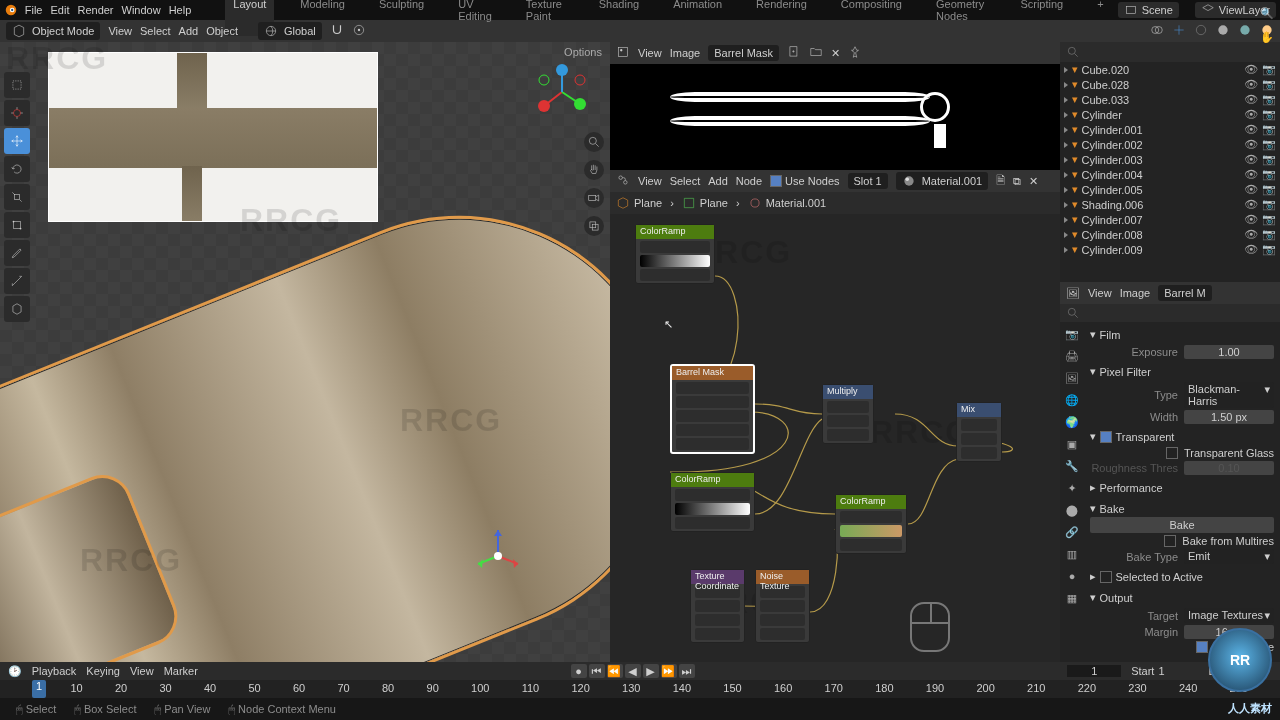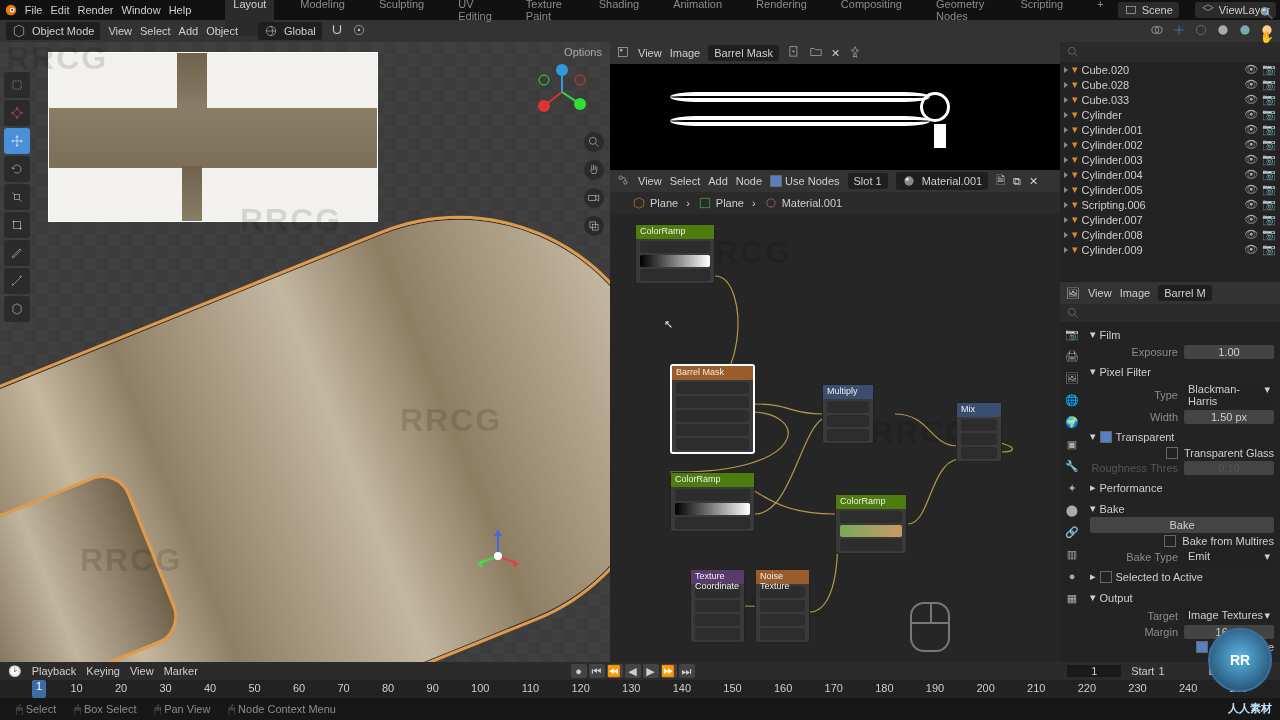--- a/index.html
+++ b/index.html
@@ -51,21 +51,21 @@
   .side-icons .ic{width:20px;height:20px;border-radius:50%;background:var(--bg2);display:flex;align-items:center;justify-content:center;}
   .wm{position:absolute;color:rgba(0,0,0,.12);font-size:32px;font-weight:bold;letter-spacing:2px;pointer-events:none;}
   .tri-gizmo{position:absolute; left:468px; bottom:104px;}
 
   
   .mid-col{display:flex; flex-direction:column; background:var(--bg0);}
   .panel-header{height:22px; background:#333; display:flex; align-items:center; gap:8px; padding:0 6px;}
   .uv-area{height:106px; background:#000; position:relative;}
   .uv-area .band{position:absolute; left:60px; right:130px; top:28px; height:10px; border-top:4px solid #fff; border-bottom:4px solid #fff; border-radius:50px/10px;}
   .uv-area .dot{position:absolute; right:110px; top:28px; width:30px;height:30px;border:3px solid #fff;border-radius:50%;}
-  .crumb{height:22px; background:var(--bg2); display:flex; align-items:center; gap:8px; padding:0 22px;}
+  .crumb{height:22px; background:var(--bg2); display:flex; align-items:center; gap:8px; padding:0 6px;}
   .crumb span{display:flex;align-items:center;gap:4px;}
   .node-canvas{flex:1; position:relative; background:#262626;}
   .node{position:absolute; background:#3a3a3a; border:1px solid #222; border-radius:3px;}
   .node .hdr{height:14px; font-size:9px; padding:1px 4px; color:#eee;}
   .node.teal .hdr{background:#4d7c0f;}
   .node.orange .hdr{background:#9a5c2a;}
   .node.blue .hdr{background:#3a4e70;}
   .node.purple .hdr{background:#5a3a6b;}
   .node.orange.sel{border:2px solid #fff;}
   .node .row{height:12px; margin:2px 4px; background:#2d2d2d; border-radius:2px;}
@@ -558,21 +558,21 @@
         <div class="row">
             <span class="tri"></span>
             <span class="mesh-ic">▾</span>
             <span class="name">Cylinder.005</span>
             <span class="eye">👁</span>
             <span>📷</span>
           </div>
         <div class="row">
             <span class="tri"></span>
             <span class="mesh-ic">▾</span>
-            <span class="name">Scripting.006</span>
+            <span class="name">Shading.006</span>
             <span class="eye">👁</span>
             <span>📷</span>
           </div>
         <div class="row">
             <span class="tri"></span>
             <span class="mesh-ic">▾</span>
             <span class="name">Cylinder.007</span>
             <span class="eye">👁</span>
             <span>📷</span>
           </div>

